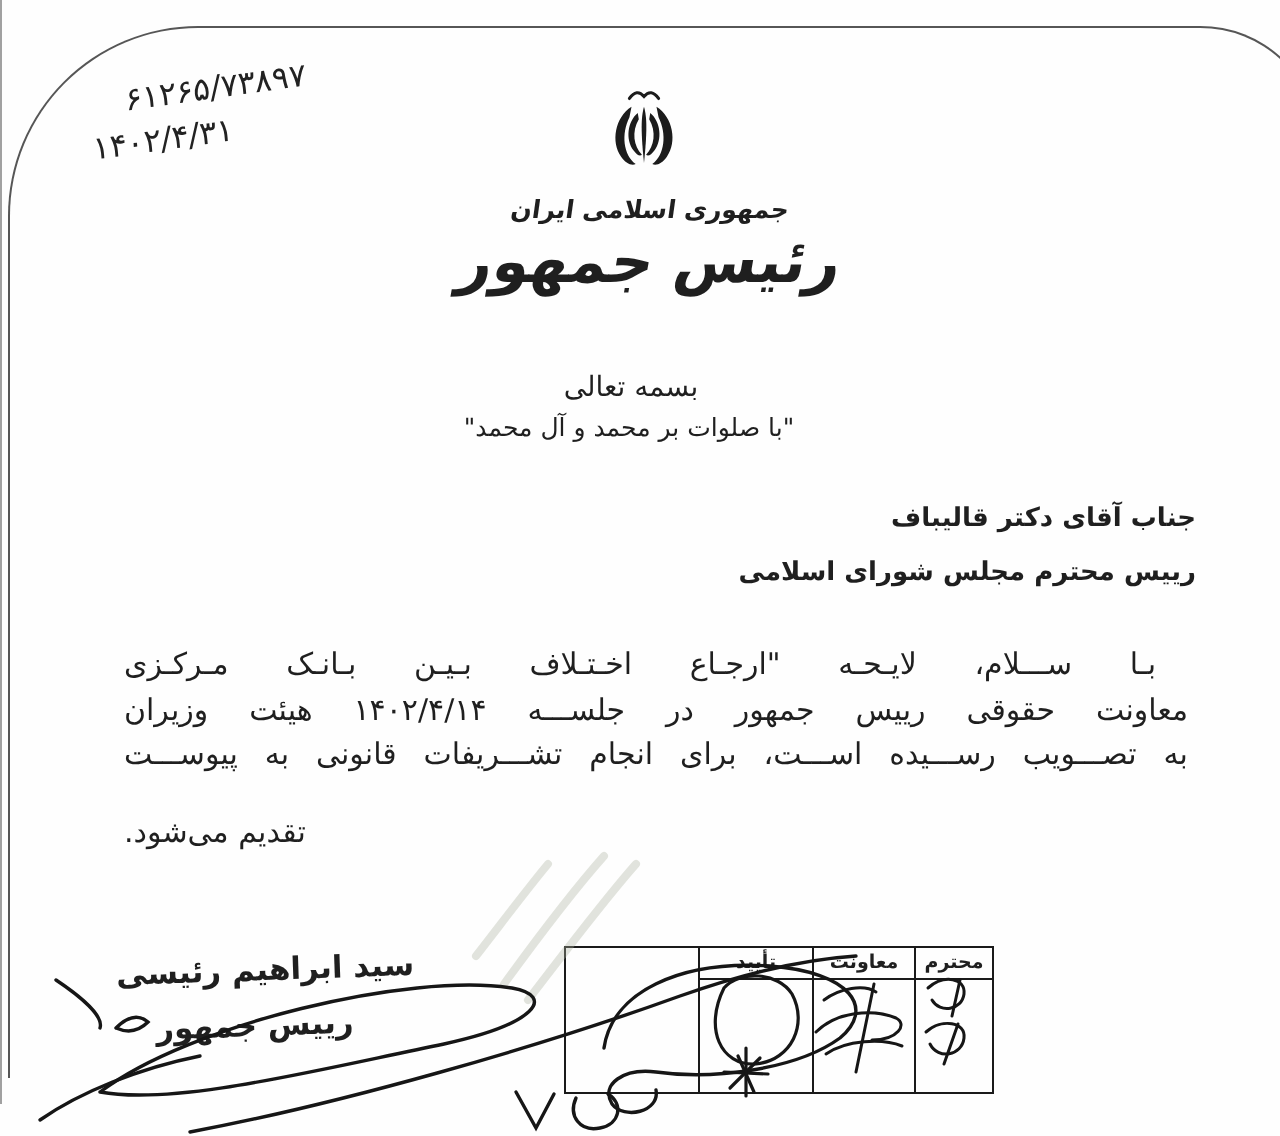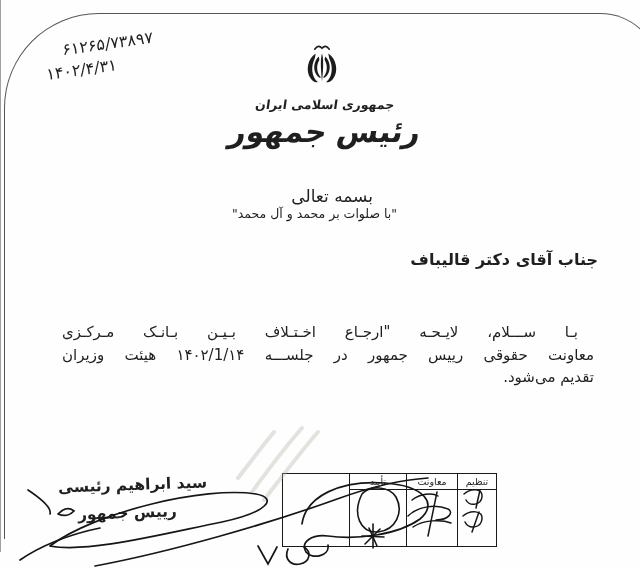--- a/index.html
+++ b/index.html
@@ -35,38 +35,38 @@
   .lh-country{
     position:absolute;left:230px;top:97px;width:190px;text-align:center;
     font-size:12.5px;font-weight:700;transform:skewX(-8deg);
   }
   .lh-office{
     position:absolute;left:225px;top:114px;width:200px;text-align:center;
     font-size:30px;font-weight:700;transform:skewX(-10deg);
     letter-spacing:1px;
   }
   .invocation{
-    position:absolute;left:258px;top:186px;width:115px;
-    font-size:17px;
+    position:absolute;left:258px;top:186px;width:115px;text-align:center;
+    font-size:14px;
   }
   .salawat{
     position:absolute;left:222px;top:206px;width:185px;text-align:center;
     font-size:12.5px;
   }
   .addr{
     position:absolute;right:42px;top:246px;text-align:right;
-    font-size:16px;font-weight:700;line-height:27px;
+    font-size:13px;font-weight:700;line-height:27px;
   }
   .body-par{
     position:absolute;left:62px;top:321px;width:532px;
     font-size:15px;line-height:22.6px;text-align:right;
   }
   .body-par .jline{text-align:justify;text-align-last:justify;}
   .body-par .jline.first{text-indent:16px;}
-  .body-par .lastline{text-align:right;}
+  .body-par .lastline{text-align:left;margin-top:16px;}
   .sig-name{
     position:absolute;left:58px;top:476px;
     font-size:15.5px;font-weight:700;transform:rotate(-2deg);
   }
   .sig-title{
     position:absolute;left:78px;top:504px;
     font-size:15.5px;font-weight:700;transform:rotate(-2deg);
   }
   
   .stamp{
@@ -75,21 +75,21 @@
     border:1.6px solid #1a1a1a;box-sizing:border-box;background:transparent;
   }
   .stamp .col{border-left:1.3px solid #1a1a1a;box-sizing:border-box;display:flex;flex-direction:column;}
   .stamp .col:last-child{border-left:none;}
   .stamp .c1{width:39px;}
   .stamp .c2{width:51px;}
   .stamp .c3{width:57px;}
   .stamp .c4{flex:1;}
   .stamp .hd{
     height:15px;border-bottom:1.3px solid #1a1a1a;
-    font-size:9.5px;font-weight:400;text-align:center;line-height:15px;
+    font-size:9.5px;font-weight:700;text-align:center;line-height:15px;
   }
   .stamp .bd{flex:1;}
   .overlay{position:absolute;left:0;top:0;pointer-events:none;}
 </style>
 </head>
 <body>
 
 <div class="scan-edge"></div>
 <div class="page-frame"></div>
 
@@ -108,34 +108,36 @@
 </svg>
 
 <div class="lh-country">جمهوری اسلامی ایران</div>
 <div class="lh-office">رئیس جمهور</div>
 
 <div class="invocation">بسمه تعالی</div>
 <div class="salawat">"با صلوات بر محمد و آل محمد"</div>
 
 <div class="addr">
   <div>جناب آقای دکتر قالیباف</div>
+  <div>رییس محترم مجلس شورای اسلامی</div>
 </div>
 
 <div class="body-par">
   <div class="jline first">بـا ســـلام، لایـحـه "ارجـاع اخـتـلاف بـیـن بـانـک مـرکـزی</div>
-  <div class="jline">معاونت حقوقی رییس جمهور در جلســـه ۱۴۰۲/1/۱۴ هیئت وزیران</div>
+  <div class="jline">معاونت حقوقی رییس جمهور در جلســـه ۱۴۰۲/۴/۱۴ هیئت وزیران</div>
+  <div class="jline">به تصـــویب رســـیده اســـت، برای انجام تشـــریفات قانونی به پیوســـت</div>
   <div class="lastline">تقدیم می‌شود.</div>
 </div>
 
 <div class="sig-name">سید ابراهیم رئیسی</div>
 <div class="sig-title">رییس جمهور</div>
 
 <div class="stamp">
   <div class="col c1">
-    <div class="hd">تنظیم</div>
+    <div class="hd">محترم</div>
     <div class="bd"></div>
   </div>
   <div class="col c2">
     <div class="hd">معاونت</div>
     <div class="bd"></div>
   </div>
   <div class="col c3">
     <div class="hd">تأیید</div>
     <div class="bd"></div>
   </div>

